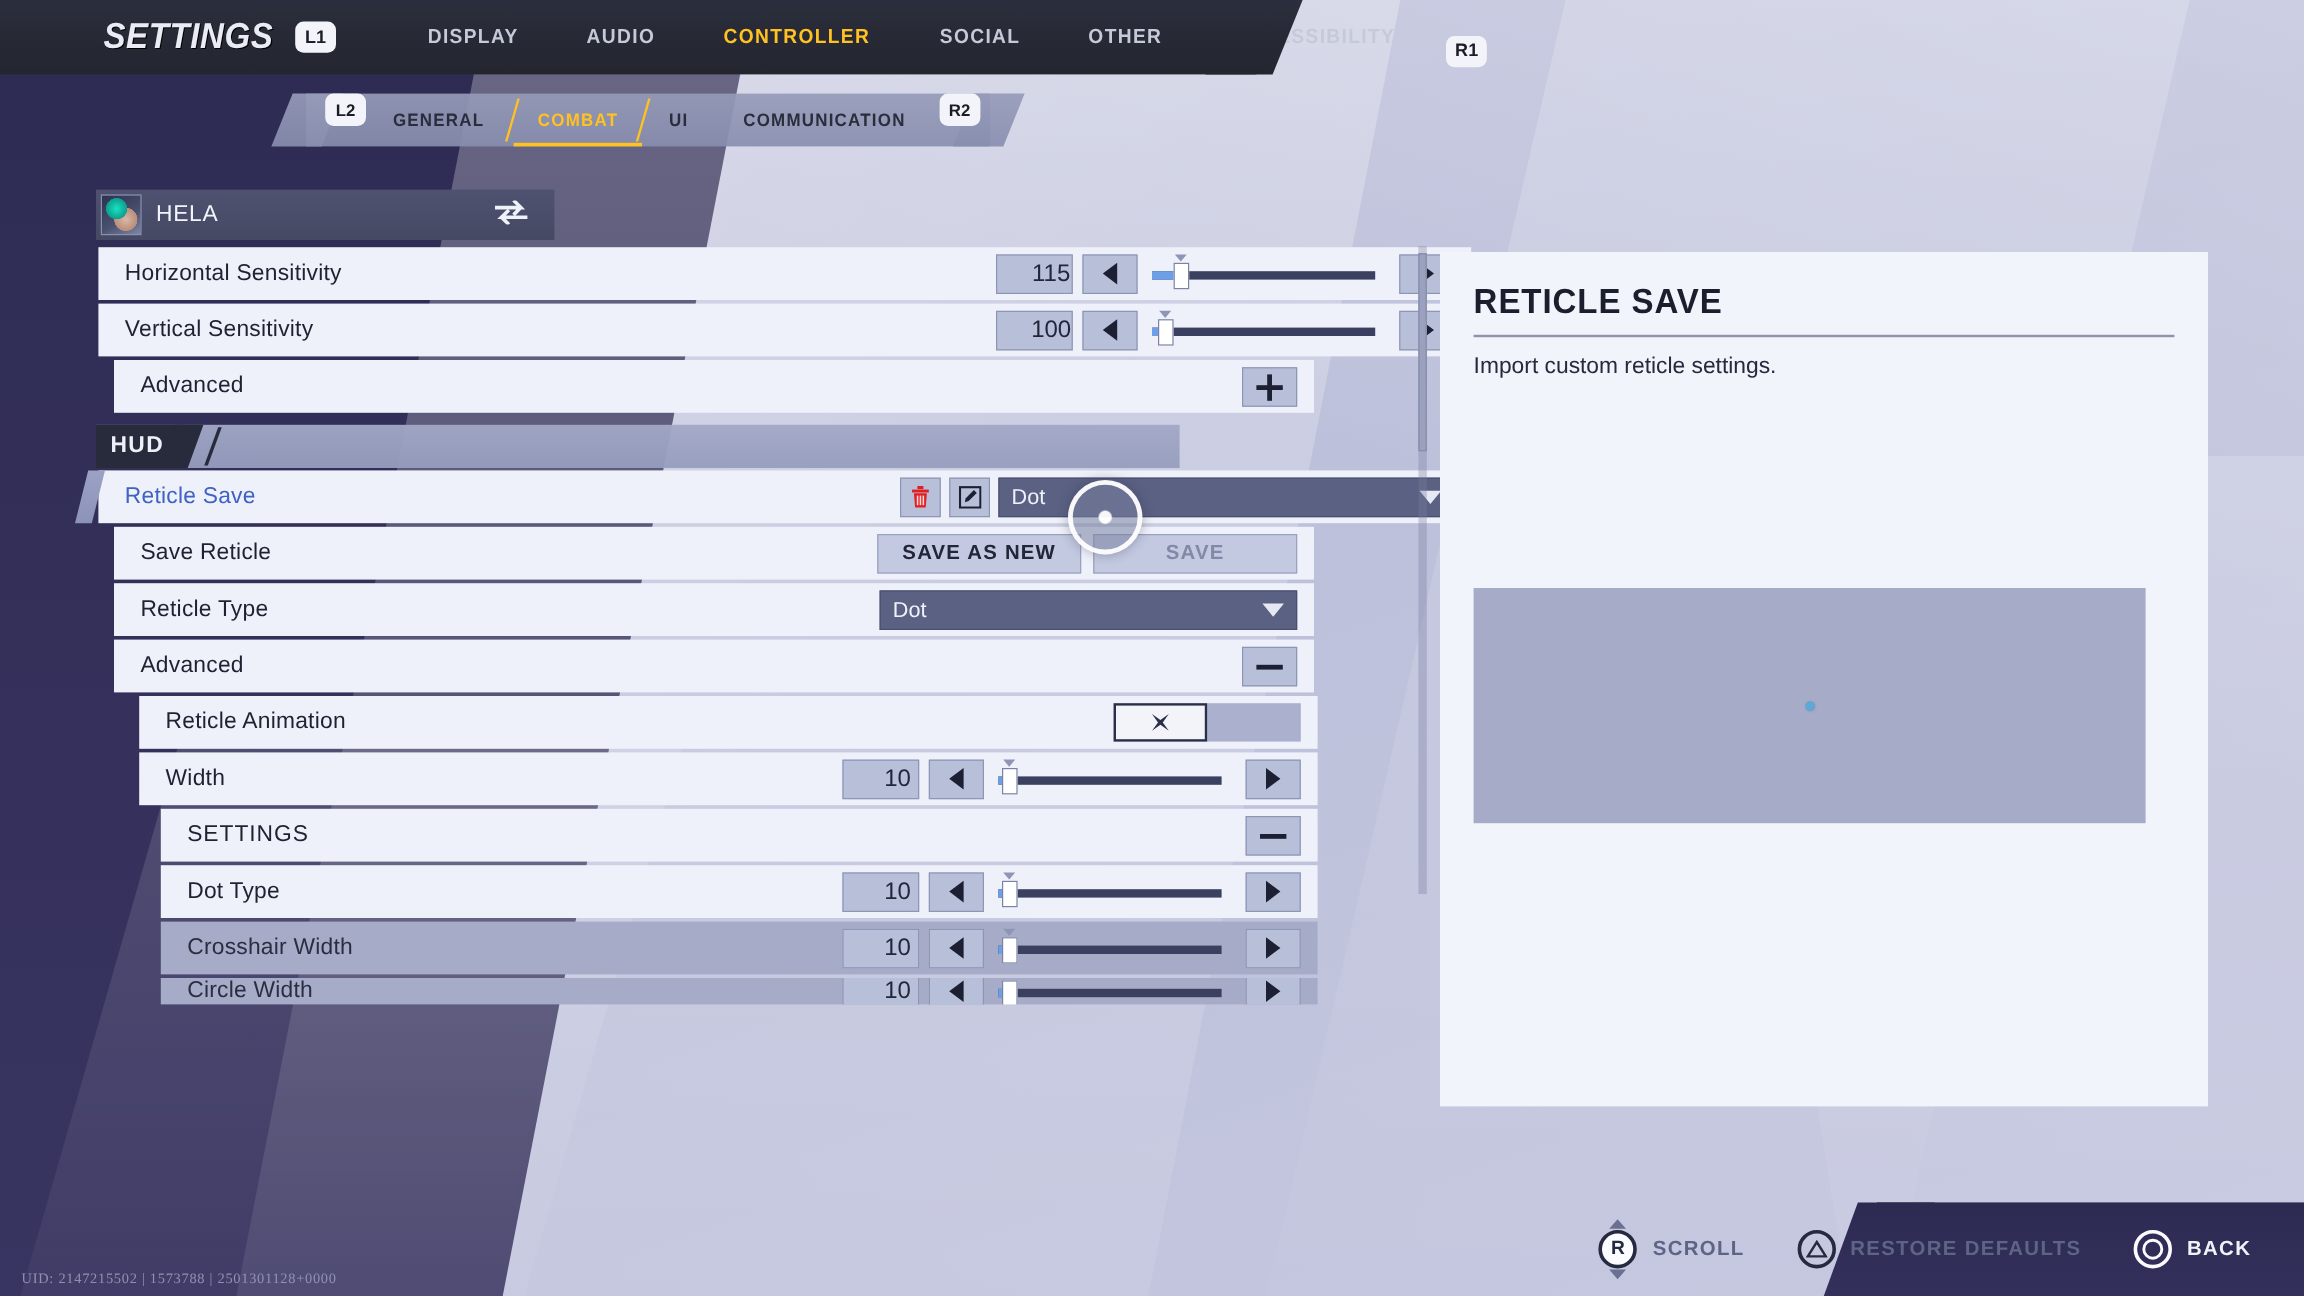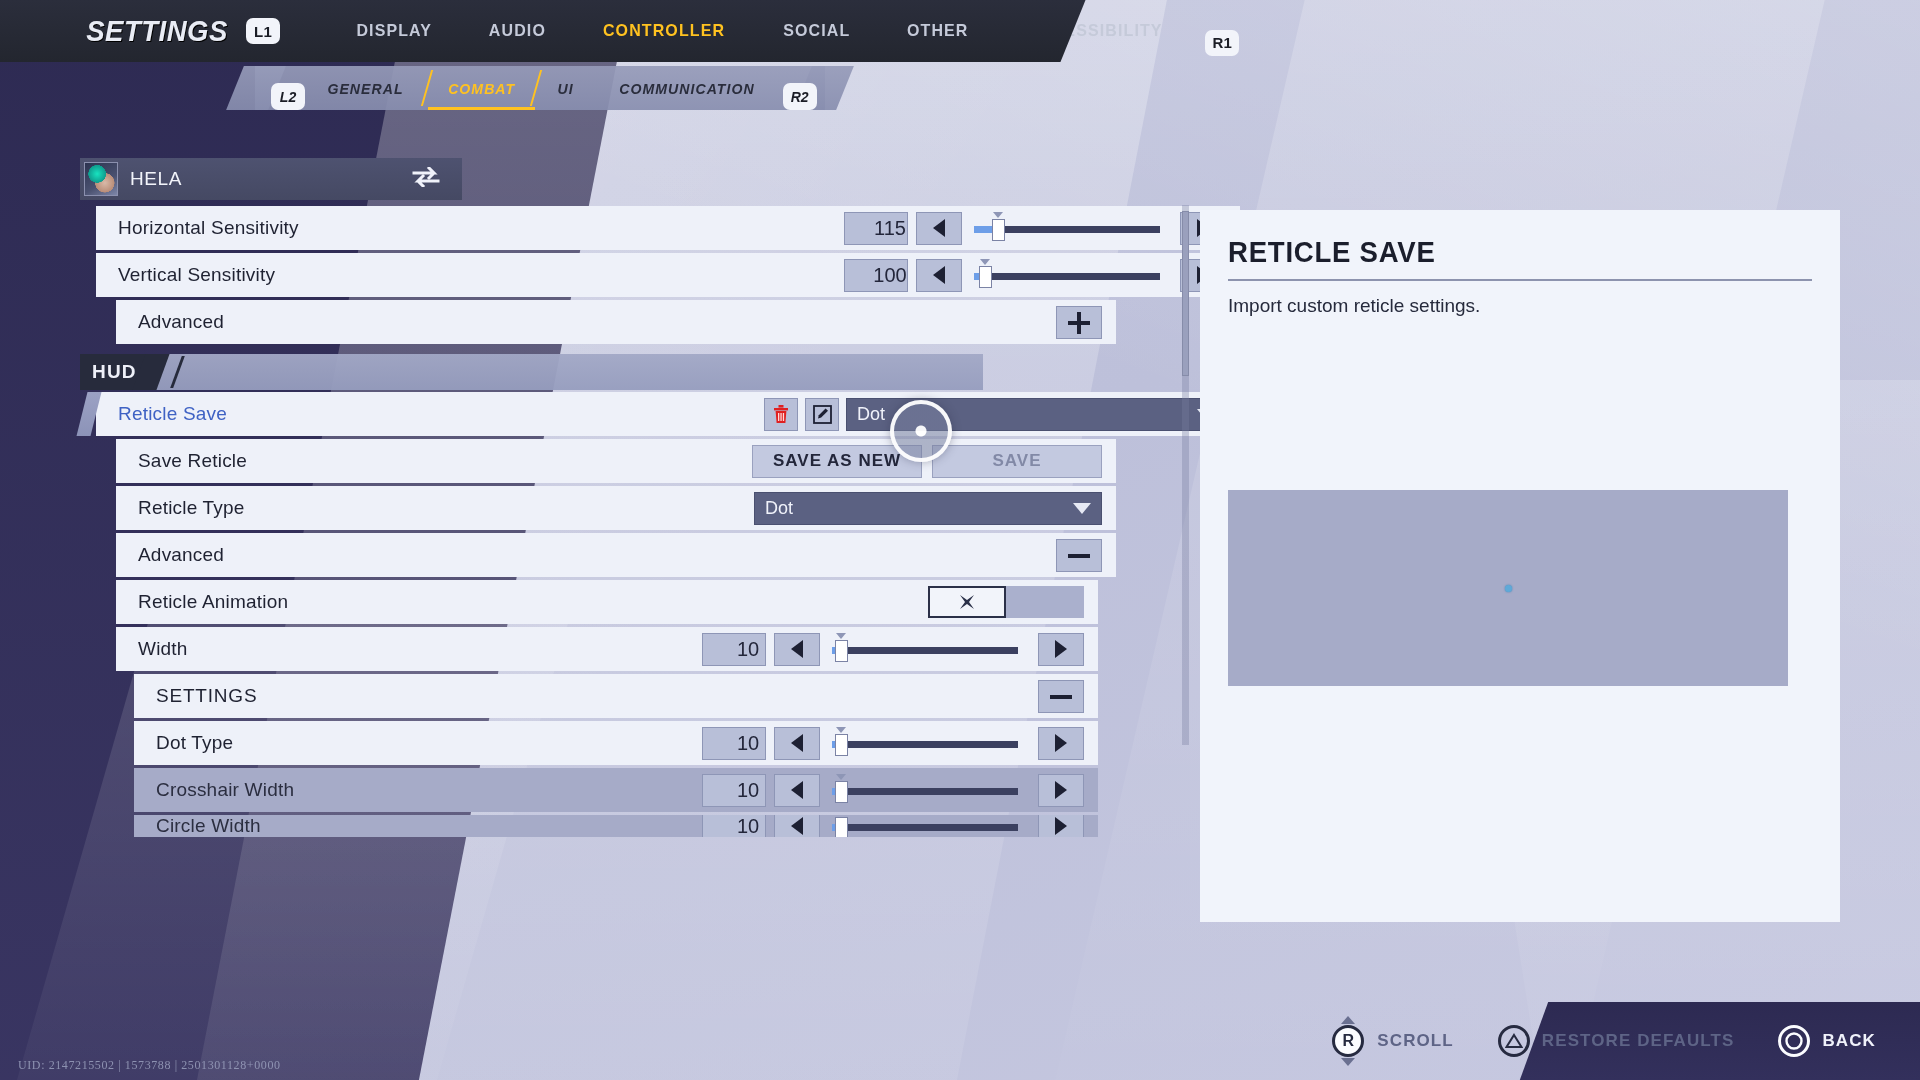--- a/index.html
+++ b/index.html
@@ -65,23 +65,23 @@
     color: #c5cad9; font-size: 17px; font-weight: 700; letter-spacing: 1.2px;
     padding: 0 26px; cursor: pointer;
     font-family: "Liberation Sans Narrow","Liberation Sans", sans-serif;
     transform: scaleX(0.94);
   }
   .topnav .item.active { color: #ffc220; }
   .topnav .bump-right { margin-left: 12px; margin-top: 23px; }
 
   
   .subbar {
-    position: absolute; left: 255px; top: 66px; height: 44px; width: 570px;
+    position: absolute; left: 255px; top: 78px; height: 44px; width: 570px;
     background: linear-gradient(180deg, rgba(150,155,185,0.92), rgba(136,142,175,0.92));
-    display: flex; align-items: flex-end; z-index: 19; font-style: italic;
+    display: flex; align-items: flex-start; z-index: 19;
   }
   .subbar:before {
     content:""; position:absolute; left:-20px; top:0; width:42px; height:44px;
     background: linear-gradient(180deg, rgba(150,155,185,0.92), rgba(136,142,175,0.92));
     transform: skewX(-22deg);
   }
   .subbar:after {
     content:""; position:absolute; right:-20px; top:0; width:42px; height:44px;
     background: linear-gradient(180deg, rgba(150,155,185,0.92), rgba(136,142,175,0.92));
     transform: skewX(-22deg);
@@ -150,22 +150,22 @@
   .row-label {
     font-size: 19px; color: #1f2232; letter-spacing: 0.2px;
     font-family: "Liberation Sans", sans-serif;
     white-space: nowrap;
   }
   .row-label.link { color: #3f62c4; }
   .row-label.dim { color: #2b2e40; }
   .row .ctrl { margin-left: auto; display: flex; align-items: center; }
 
   
-  .ind0 { padding-left: 22px; width: 1144px; margin-left: 16px; }
-  .ind1 { padding-left: 22px; width: 1000px; margin-left: 36px; }
+  .ind0 { padding-left: 22px; width: 1144px; margin-left: 2px; }
+  .ind1 { padding-left: 22px; width: 1000px; margin-left: 15px; }
   .ind2 { padding-left: 22px; width: 982px; margin-left: 36px; }
   .ind3 { padding-left: 22px; width: 964px; margin-left: 54px; }
 
   
   .accent-left:before {
     content:""; position:absolute; left:-14px; top:0; width: 14px; height: 100%;
     background: linear-gradient(180deg,#9ca2c4,#8c93b8);
     transform: skewX(-14deg);
   }
 

